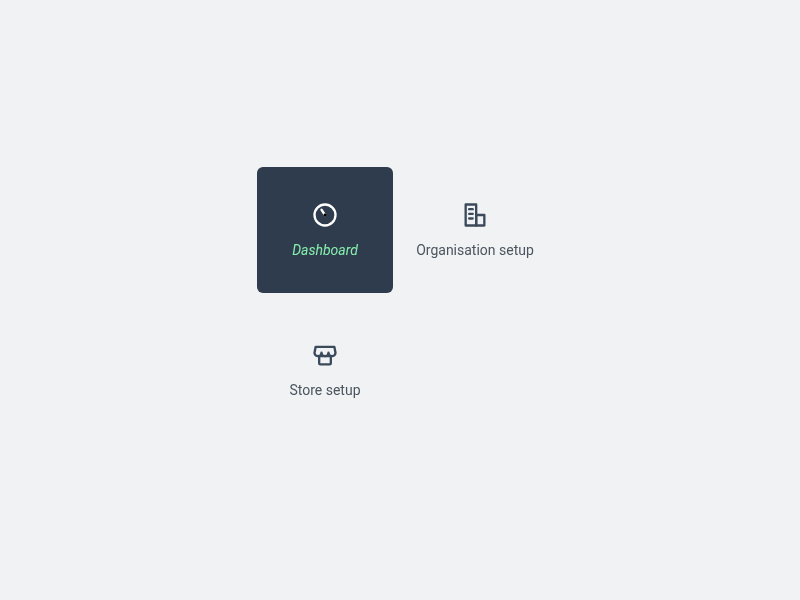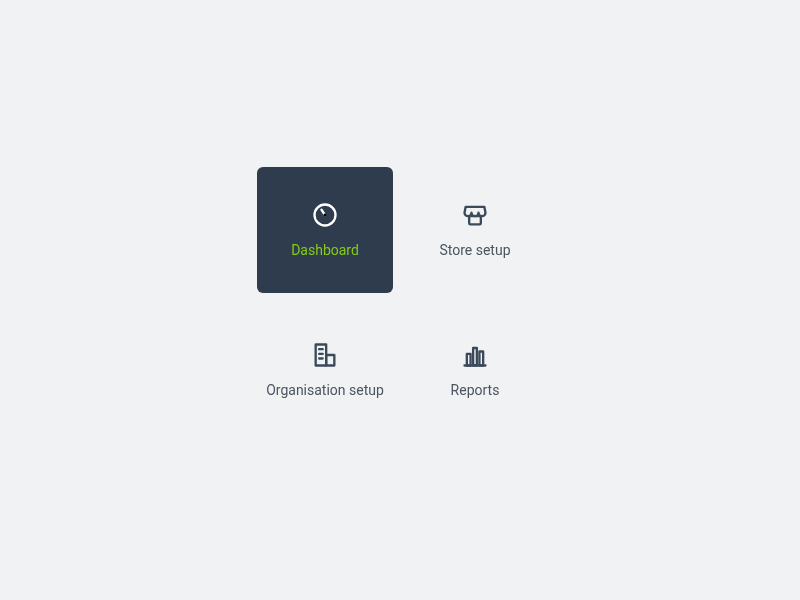--- a/index.html
+++ b/index.html
@@ -51,21 +51,22 @@
     .menu-tile.active .icon-wrap svg {
       stroke: #ffffff;
     }
     .menu-tile .label {
       font-size: 14px;
       color: #4a5560;
       font-weight: 400;
       line-height: 1.25;
     }
     .menu-tile.active .label {
-      color: #84cc16;
+      color: #86efac;
+      font-style: italic;
     }
   </style>
 </head>
 <body>
 
 <div class="menu-grid">
 
   <div class="menu-tile active">
     <span class="icon-wrap">
       <svg viewBox="0 0 24 24">
@@ -73,47 +74,36 @@
         <line x1="12" y1="12" x2="9" y2="7.5"></line>
         <circle cx="12" cy="12" r="1.2" fill="currentColor" stroke="none"></circle>
       </svg>
     </span>
     <span class="label">Dashboard</span>
   </div>
 
   <div class="menu-tile">
     <span class="icon-wrap">
       <svg viewBox="0 0 24 24">
-        <path d="M4 5 L20 5 L21 10 A3 3 0 0 1 15 10 A3 3 0 0 1 9 10 A3 3 0 0 1 3 10 Z"></path>
-        <rect x="7" y="13" width="10" height="7" rx="1"></rect>
-      </svg>
-    </span>
-    <span class="label">Store setup</span>
-  </div>
-
-  <div class="menu-tile">
-    <span class="icon-wrap">
-      <svg viewBox="0 0 24 24">
         <rect x="4" y="3" width="9" height="18"></rect>
         <rect x="13" y="12" width="7" height="9"></rect>
         <line x1="7" y1="7" x2="10" y2="7"></line>
         <line x1="7" y1="11" x2="10" y2="11"></line>
         <line x1="7" y1="15" x2="10" y2="15"></line>
       </svg>
     </span>
     <span class="label">Organisation setup</span>
   </div>
 
-
   <div class="menu-tile">
     <span class="icon-wrap">
       <svg viewBox="0 0 24 24">
-        <line x1="3" y1="21" x2="21" y2="21"></line>
-        <rect x="5" y="11" width="3.2" height="10"></rect>
-        <rect x="10.4" y="6" width="3.2" height="15"></rect>
-        <rect x="15.8" y="9" width="3.2" height="12"></rect>
+        <path d="M4 5 L20 5 L21 10 A3 3 0 0 1 15 10 A3 3 0 0 1 9 10 A3 3 0 0 1 3 10 Z"></path>
+        <rect x="7" y="13" width="10" height="7" rx="1"></rect>
       </svg>
     </span>
-    <span class="label">Reports</span>
+    <span class="label">Store setup</span>
   </div>
+
+
 
 
 </div>
 
 </body></html>

